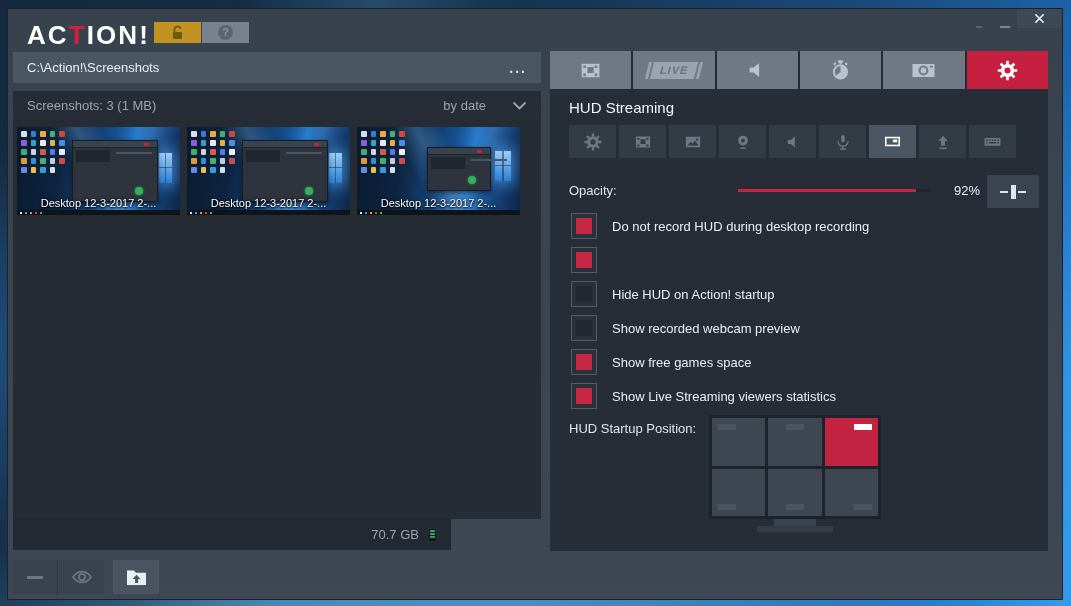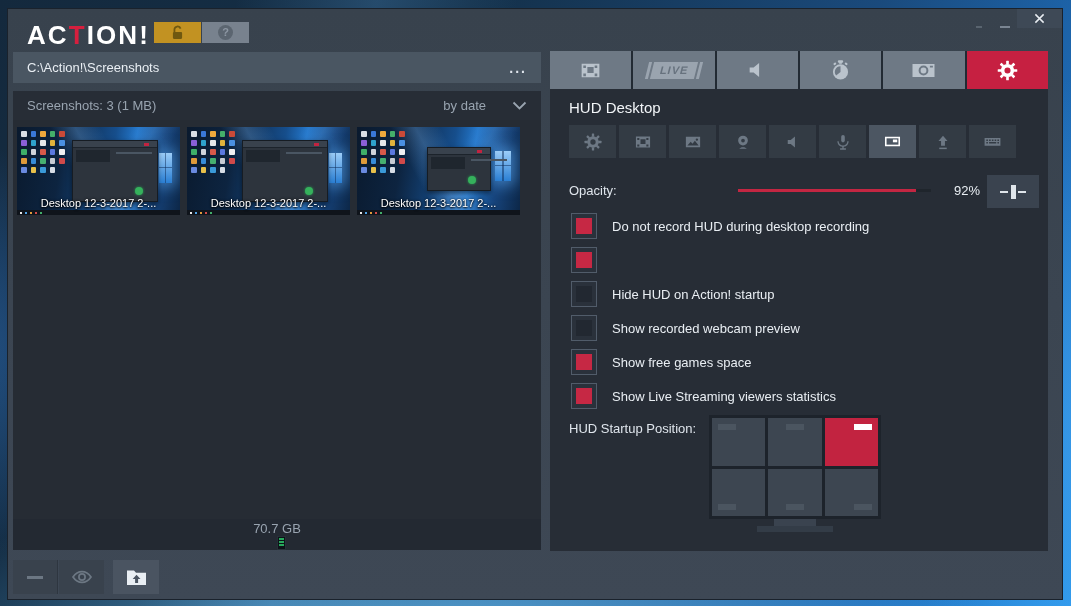--- a/index.html
+++ b/index.html
@@ -60,22 +60,22 @@
   background:#35b15c; box-shadow:0 0 3px rgba(40,180,90,.8); }
 .t-panel { position:absolute; left:3px; top:9px; width:34px; height:12px; background:#1f262e; border:1px solid #44506
 0; }
 .t-panel::after { content:""; position:absolute; right:-42px; top:2px; width:36px; height:2px; background:#4a5663; }
 .t3 .t-app { left:70px; top:20px; width:64px; height:44px; }
 .t3 .t-winlogo { right:9px; width:16px; top:24px; }
 .t-task { position:absolute; left:0; right:0; bottom:0; height:5px; background:#0f141b; }
 .t-task i { position:absolute; top:1.5px; width:2px; height:2px; background:#4da3e8; }
 .t-label { position:absolute; left:0; right:0; bottom:6px; text-align:center; color:#fff;
   font-size:11px; text-shadow:0 1px 2px #000, 0 0 3px #000; }
-.statusbar { position:absolute; left:5px; top:510px; width:528px; height:31px; background:#232932;
-  display:flex; align-items:center; justify-content:flex-end; color:#99a4b0; font-size:13px; padding:0 14px;flex-direction:column; }
+.statusbar { position:absolute; left:5px; top:510px; width:438px; height:31px; background:#232932;
+  display:flex; align-items:center; justify-content:flex-end; color:#99a4b0; font-size:13px; padding:0 14px; }
 .disk-icon { width:9px; height:14px; margin-left:9px; background:#0d1319; border:1px solid #273038; padding:1px; }
 .disk-icon i { display:block; width:100%; height:100%;
   background:repeating-linear-gradient(to bottom, #27a85c 0 2px, transparent 2px 3.2px); }
 .btm-btn { position:absolute; top:551px; height:34px; display:flex; align-items:center; justify-content:center; }
 .minus-btn { left:5px; width:45px; background:#39424d; border-right:1px solid #2e3640; }
 .eye-btn { left:51px; width:45px; background:#39424d; }
 .folderup-btn { left:105px; width:46px; background:#4a5461; }
 .minus-glyph { width:16px; height:3px; background:#6c7783; }
 
 
@@ -344,21 +344,21 @@
           <rect x="10.6" y="1.8" width="2.8" height="4" rx="0.6" transform="rotate(180 12 12)"></rect>
           <rect x="10.6" y="1.8" width="2.8" height="4" rx="0.6" transform="rotate(225 12 12)"></rect>
           <rect x="10.6" y="1.8" width="2.8" height="4" rx="0.6" transform="rotate(270 12 12)"></rect>
           <rect x="10.6" y="1.8" width="2.8" height="4" rx="0.6" transform="rotate(315 12 12)"></rect>
         </g>
       </svg>
     </div>
   </div>
 
   <div class="content">
-    <div class="hud-title">HUD Desktop</div>
+    <div class="hud-title">HUD Streaming</div>
 
     <div class="subtabs">
       <div class="subtab">
         <svg width="20" height="20" viewBox="0 0 24 24" fill="currentColor">
           <path fill-rule="evenodd" d="M12 5.1a6.9 6.9 0 100 13.8 6.9 6.9 0 000-13.8zm0 3.7a3.2 3.2 0 110 6.4 3.2 3.2 0 010-6.4z"></path>
           <g>
             <rect x="10.6" y="1.8" width="2.8" height="4" rx="0.6"></rect>
             <rect x="10.6" y="1.8" width="2.8" height="4" rx="0.6" transform="rotate(45 12 12)"></rect>
             <rect x="10.6" y="1.8" width="2.8" height="4" rx="0.6" transform="rotate(90 12 12)"></rect>
             <rect x="10.6" y="1.8" width="2.8" height="4" rx="0.6" transform="rotate(135 12 12)"></rect>

